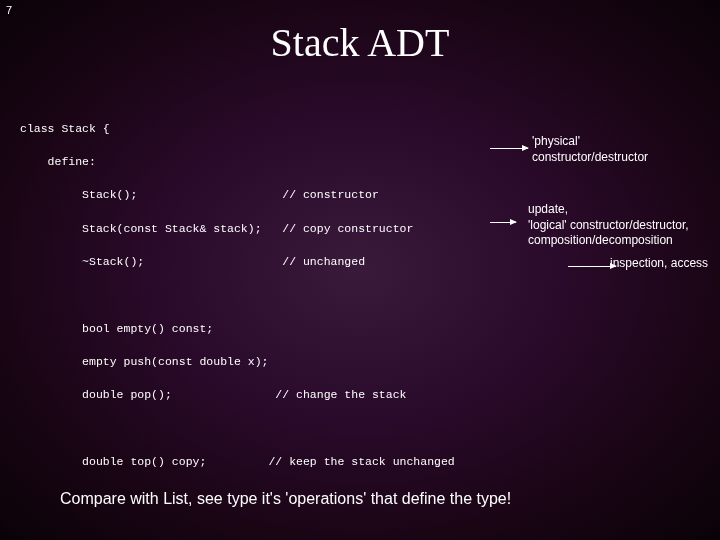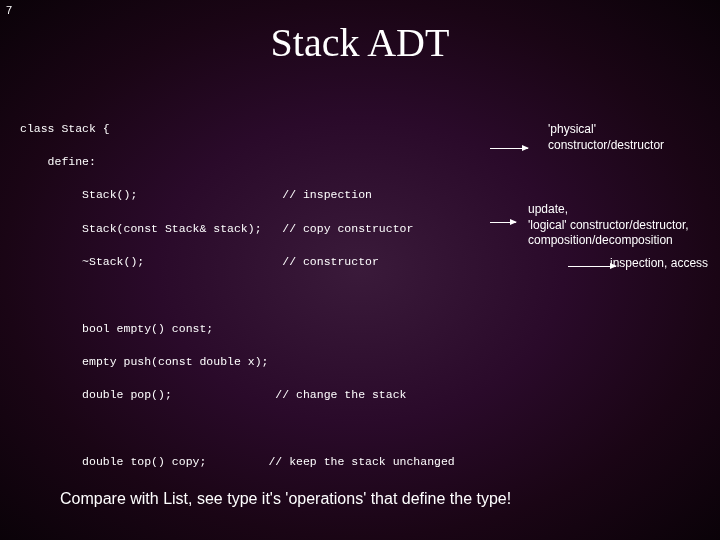--- a/index.html
+++ b/index.html
@@ -39,21 +39,21 @@
     white-space: pre;
   }
   .annotation {
     position: absolute;
     font-family: Arial, sans-serif;
     font-size: 12px;
     color: #fff;
     line-height: 1.3;
     white-space: normal;
   }
-  .anno1 { left: 532px; top: 18px; width: 160px; margin-left: 16px; }
+  .anno1 { left: 532px; top: 30px; width: 160px; }
   .anno2 { left: 528px; top: 98px; width: 200px; }
   .anno3 { left: 610px; top: 152px; width: 104px; }
   .arrow {
     position: absolute;
     height: 1px;
     background: #fff;
   }
   .arrow::after {
     content: '';
     position: absolute;
@@ -81,25 +81,25 @@
 
 <div class="page-number">7</div>
 
 <h1 class="title">Stack ADT</h1>
 
 <div class="code-area">
 <span>class Stack {</span>
 
 <span>    define:</span>
 
-<span>         Stack();                     // inspection</span>
+<span>         Stack();                     // constructor</span>
 
 <span>         Stack(const Stack&amp; stack);   // copy constructor</span>
 
-<span>         ~Stack();                    // constructor</span>
+<span>         ~Stack();                    // unchanged</span>
 
 <span></span>
 
 <span>         bool empty() const;</span>
 
 <span>         empty push(const double x);</span>
 
 <span>         double pop();               // change the stack</span>
 
 <span></span>

